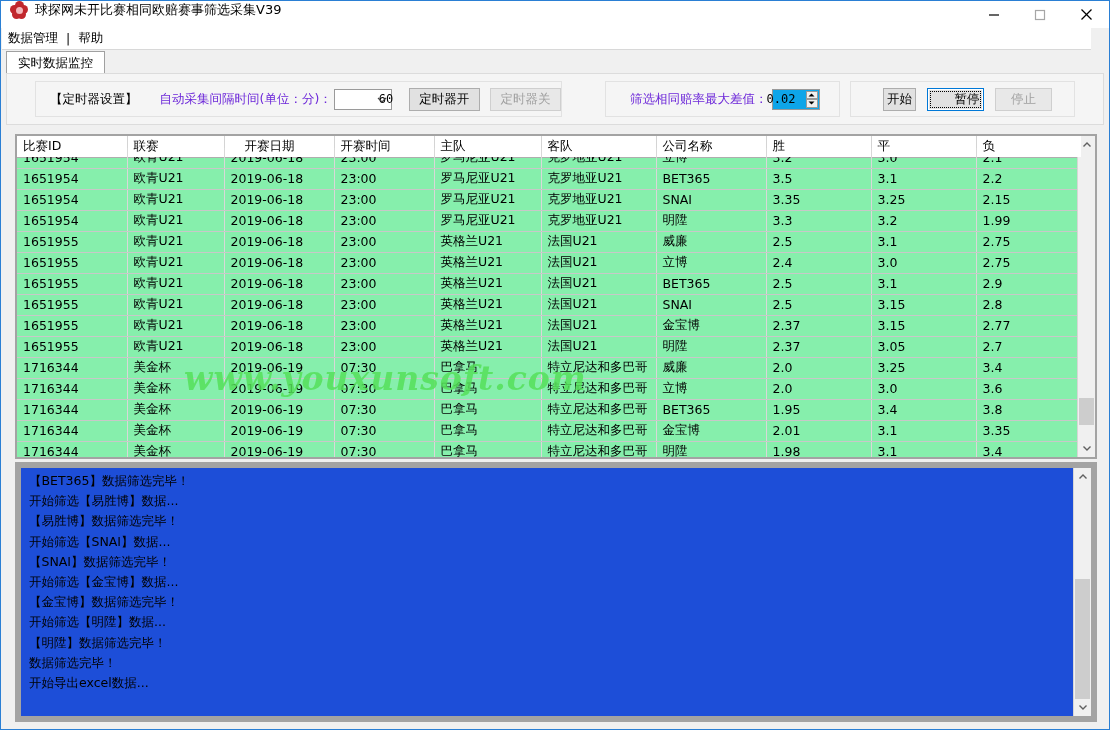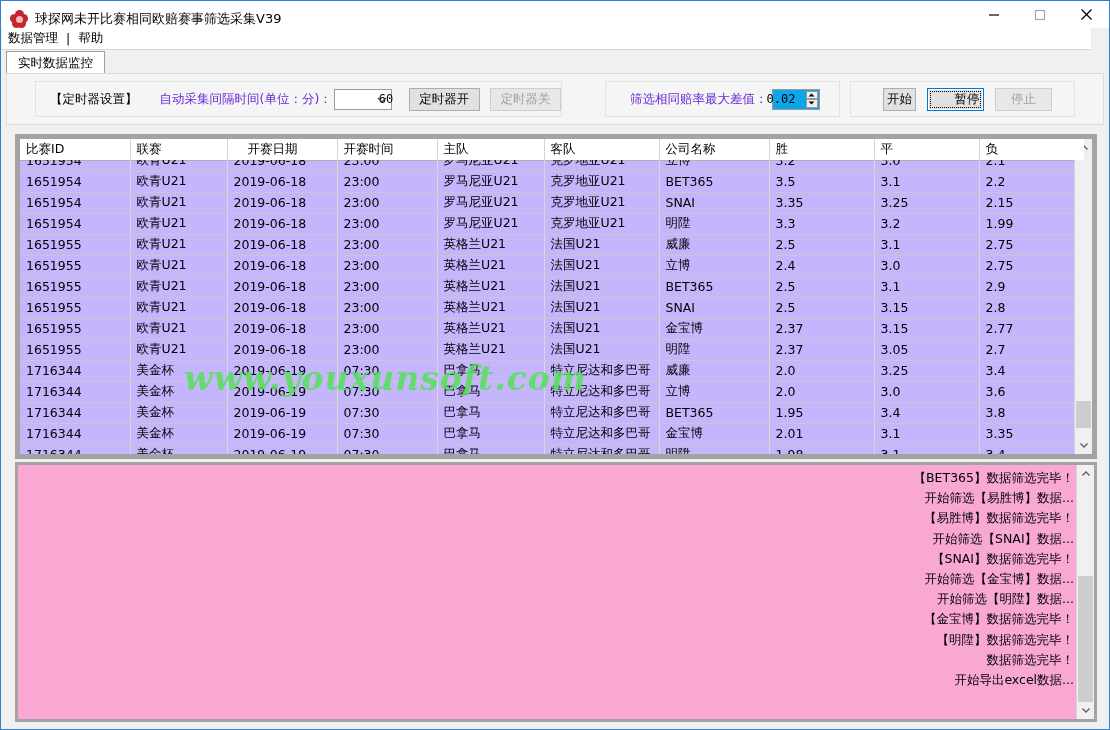--- a/index.html
+++ b/index.html
@@ -11,21 +11,21 @@
     -webkit-font-smoothing:none;
   }
   .window{
     position:absolute;left:0;top:0;width:1110px;height:730px;
     border:1px solid #2a7fd4;box-sizing:border-box;background:#f0f0f0;
   }
 
   
   .titlebar{
     position:absolute;left:0;top:0;right:0;height:27px;
-    background:#ffffff;display:flex;align-items:flex-end;
+    background:#ffffff;display:flex;align-items:flex-start;
   }
   .app-icon{
     width:18px;height:18px;margin-left:9px;margin-right:7px;
     position:relative;flex:0 0 auto;
   }
   .app-icon .petal{
     position:absolute;width:9px;height:9px;border-radius:50%;
     background:#c1272d;
   }
   .app-icon .p1{left:4.5px;top:0px;}
@@ -122,21 +122,21 @@
     display:flex;flex-direction:column;
   }
   .spinbtn{
     flex:1;border:1px solid #9a9a9a;background:#f0f0f0;
     display:flex;align-items:center;justify-content:center;box-sizing:border-box;
   }
 
   
   .gridwrap{
     position:absolute;left:14px;top:133px;width:1082px;height:325px;
-    border:5px solid #a3a3a3;box-sizing:border-box;background:#c4b5fd;overflow:hidden;
+    border:2px solid #a3a3a3;box-sizing:border-box;background:#86efac;overflow:hidden;
   }
   table.grid{border-collapse:collapse;table-layout:fixed;width:1064px;}
   table.grid th{
     height:21px;background:#ffffff;border-right:1px solid #d4d4d4;
     border-bottom:1px solid #aeaeae;
     font-weight:normal;text-align:left;padding:0 0 0 6px;font-size:12.5px;
     box-sizing:border-box;white-space:nowrap;overflow:hidden;
   }
   table.grid td{
     height:21px;border-right:1px solid #d8d8d8;border-bottom:1px solid #c8c8c8;
@@ -159,21 +159,21 @@
     background:#f0f0f0;
   }
   .vs-arrow.bottom{position:absolute;bottom:0;left:0;}
   .vs-thumb{
     position:absolute;left:1px;width:15px;background:#cdcdcd;
   }
 
   
   .logwrap{
     position:absolute;left:14px;top:461px;width:1082px;height:260px;
-    border:3px solid #a3a3a3;box-sizing:border-box;background:#f9a8d4;overflow:hidden;text-align:right;
+    border:6px solid #a3a3a3;box-sizing:border-box;background:#1d4ed8;overflow:hidden;
   }
   .logtext{
     position:absolute;left:8px;top:3px;right:20px;
     font-family:"DejaVu Sans","Liberation Sans",sans-serif;
     font-size:12.5px;line-height:20.2px;color:#000;
   }
   .logline{white-space:pre;}
 
   
   .watermark{
@@ -504,22 +504,22 @@
   <div class="watermark">www.youxunsoft.com</div>
 
   <div class="logwrap">
     <div class="logtext" id="logtext">
         <div class="logline">【BET365】数据筛选完毕！</div>
         <div class="logline">开始筛选【易胜博】数据...</div>
         <div class="logline">【易胜博】数据筛选完毕！</div>
         <div class="logline">开始筛选【SNAI】数据...</div>
         <div class="logline">【SNAI】数据筛选完毕！</div>
         <div class="logline">开始筛选【金宝博】数据...</div>
+        <div class="logline">【金宝博】数据筛选完毕！</div>
         <div class="logline">开始筛选【明陞】数据...</div>
-        <div class="logline">【金宝博】数据筛选完毕！</div>
         <div class="logline">【明陞】数据筛选完毕！</div>
         <div class="logline">数据筛选完毕！</div>
         <div class="logline">开始导出excel数据...</div>
       </div>
     <div class="vscroll">
       <div class="vs-arrow">
         <svg width="8" height="5" viewBox="0 0 8 5">
             <path d="M0.5 4.5 L4 1 L7.5 4.5" fill="none" stroke="#606060" stroke-width="1.4"></path>
           </svg>
       </div>

